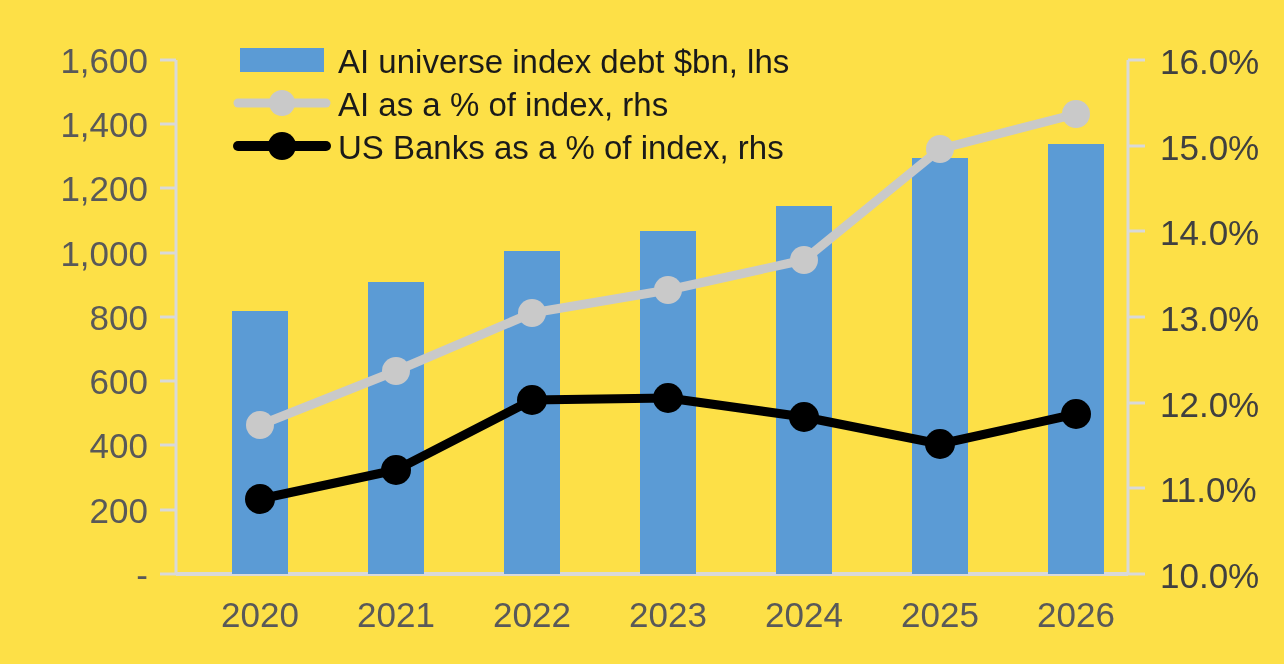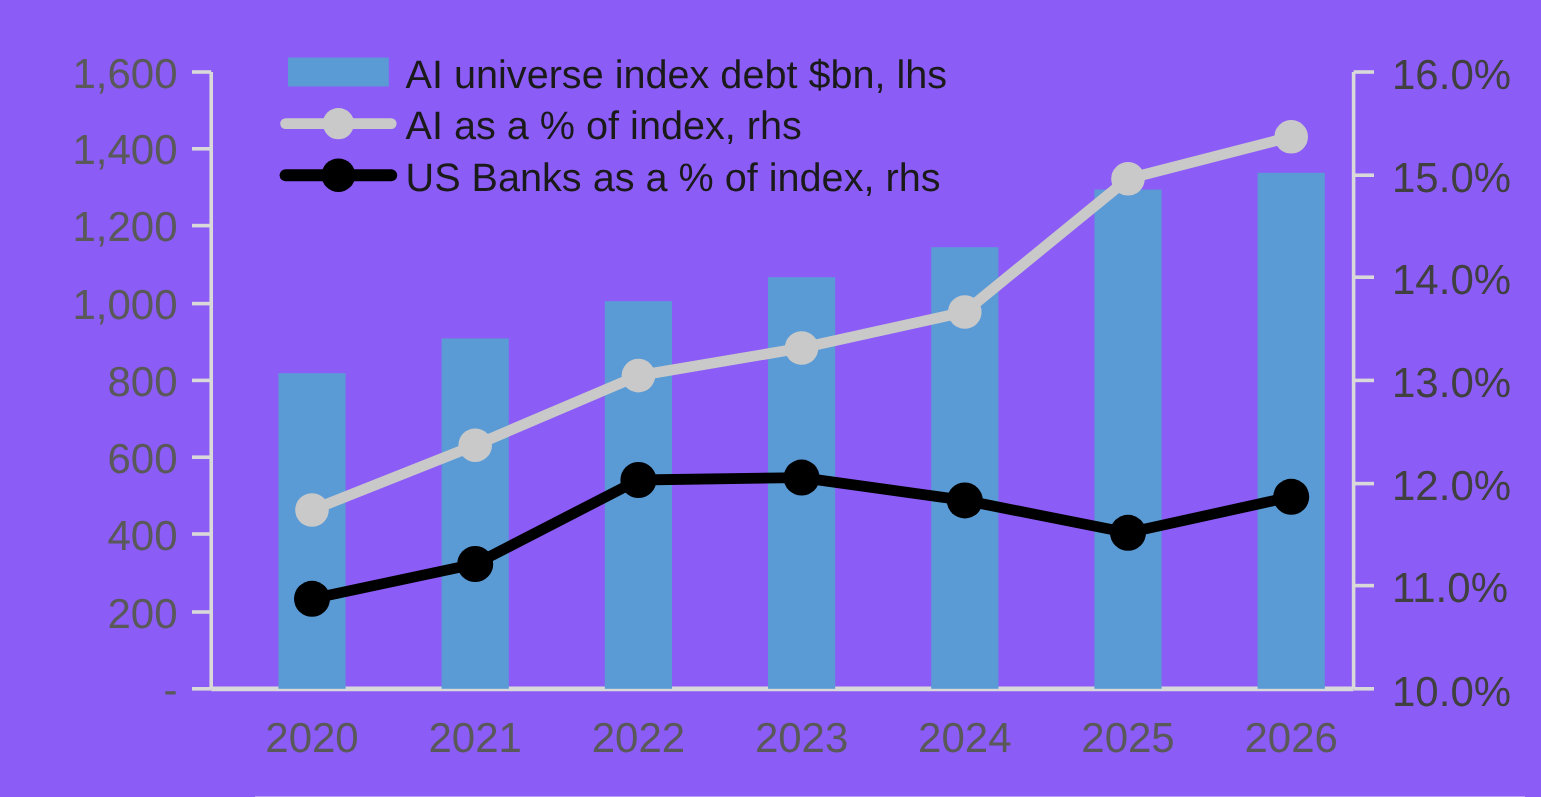--- a/index.html
+++ b/index.html
@@ -10,21 +10,21 @@
   body {
     width: 1284px;
     height: 664px;
     font-family: "Liberation Sans", sans-serif;
     overflow: hidden;
   }
   #chart-root {
     position: relative;
     width: 1284px;
     height: 664px;
-    background: #8b5cf6;
+    background: #fde047;
   }
   svg.chart-svg {
     position: absolute;
     top: 0;
     left: 0;
     width: 1284px;
     height: 664px;
   }
   .axis-tick-label {
     font-family: "Liberation Sans", sans-serif;

